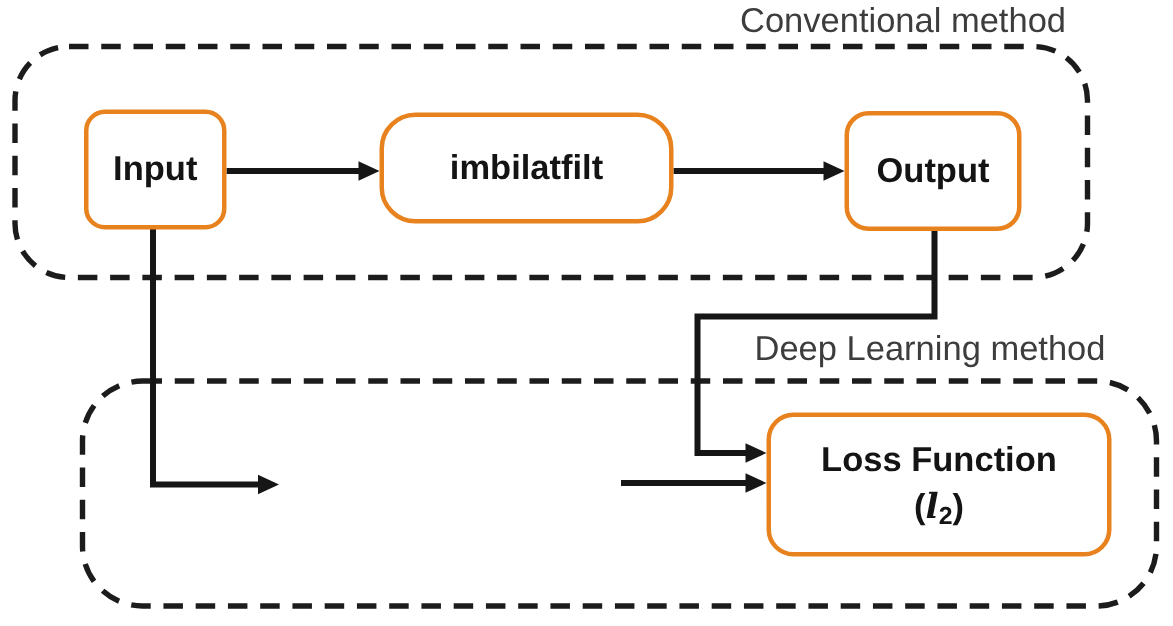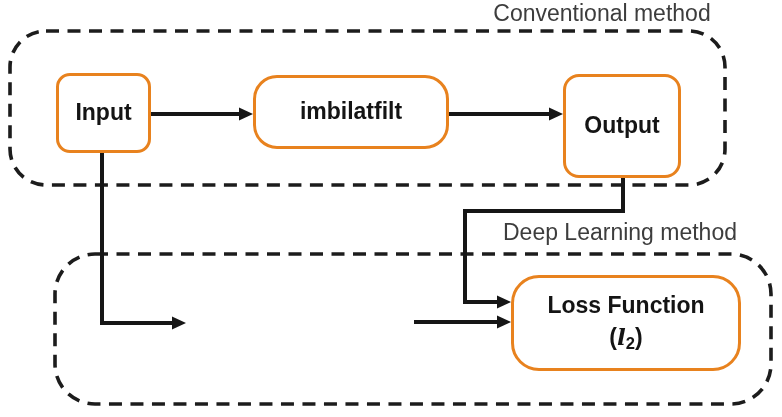--- a/index.html
+++ b/index.html
@@ -36,23 +36,23 @@
     align-items:center;
     justify-content:center;
     font-weight:bold;
     font-size:23px;
     color:var(--node-text);
     line-height:1.35;
     text-align:center;
   }
   .node-input{left:56px;top:73px;width:95px;height:80px;border-radius:14px;}
   .node-filter{left:253px;top:75px;width:196px;height:74px;border-radius:24px;}
-  .node-output{left:563px;top:74px;width:118px;height:104px;border-radius:16px;}
+  .node-output{left:563px;top:74px;width:118px;height:80px;border-radius:16px;}
   .node-multiscale{left:186px;top:274px;width:228px;height:98px;border-radius:18px;}
-  .node-loss{left:511px;top:275px;width:230px;height:96px;border-radius:28px;}
+  .node-loss{left:511px;top:275px;width:230px;height:96px;border-radius:18px;}
   .node-line{display:block;}
   .math .mvar{
     font-family:"DejaVu Serif", serif;
     font-style:italic;
     font-weight:bold;
   }
   .math sub{
     font-size:0.72em;
     vertical-align:-0.25em;
   }

